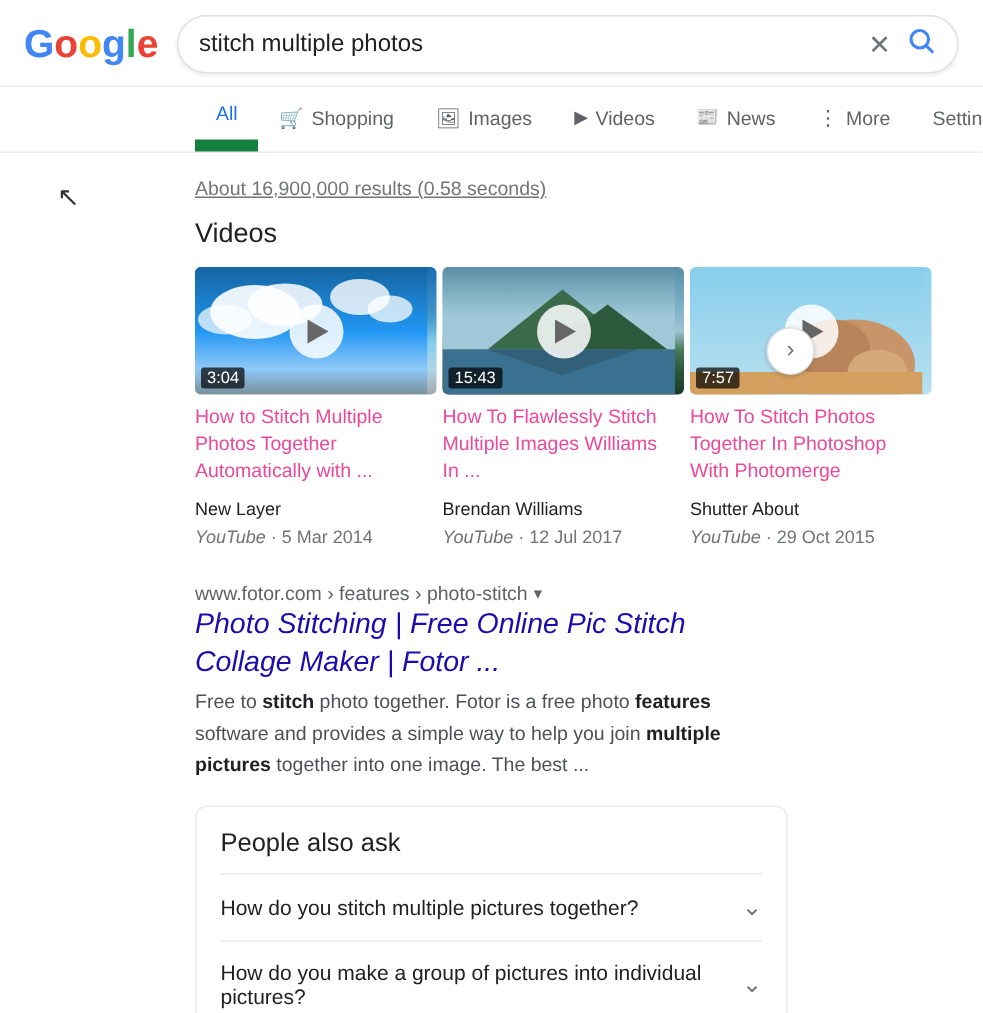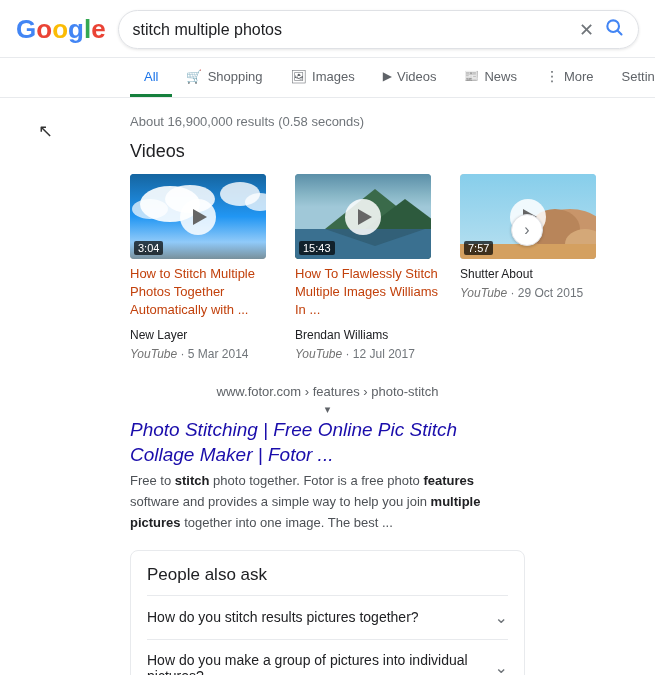--- a/index.html
+++ b/index.html
@@ -76,21 +76,21 @@
       padding: 10px 14px;
       font-size: 13px;
       color: #5f6368;
       cursor: pointer;
       border-bottom: 3px solid transparent;
       text-decoration: none;
       white-space: nowrap;
     }
     .nav-tab.active {
       color: #1a73e8;
-      border-bottom: 3px solid #15803d;
+      border-bottom: 8px solid #15803d;
     }
 
     
     .nav-right {
       margin-left: auto;
       display: flex;
       gap: 4px;
     }
     .nav-right .nav-tab {
       color: #5f6368;
@@ -98,20 +98,21 @@
     }
 
     
     .results-area {
       padding: 8px 130px 16px 130px;
     }
     .results-stats {
       font-size: 13px;
       color: #70757a;
       padding: 8px 0 12px 0;
+      text-decoration: underline;
     }
 
     
     .section-title {
       font-size: 18px;
       font-weight: normal;
       color: #202124;
       margin-bottom: 12px;
     }
     .videos-container {
@@ -119,21 +120,21 @@
       gap: 10px;
       align-items: stretch;
       position: relative;
     }
     .video-card {
       width: 155px;
       flex-shrink: 0;
       cursor: pointer;
     }
     .video-thumb {
-      width: 136px;
+      width: 161px;
       height: 85px;
       border-radius: 4px;
       position: relative;
       overflow: hidden;
     }
     
     .thumb-sky {
       background: linear-gradient(180deg, #1a6bb5 0%, #4499cc 40%, #87ceeb 60%, #b0d4e8 80%, #a8a8a8 100%);
     }
     
@@ -170,21 +171,21 @@
       bottom: 4px;
       left: 4px;
       background: rgba(0,0,0,0.7);
       color: #fff;
       font-size: 11px;
       padding: 1px 4px;
       border-radius: 2px;
     }
     .video-title {
       font-size: 13px;
-      color: #c2410c;
+      color: #ec4899;
       margin-top: 6px;
       line-height: 1.4;
       cursor: pointer;
     }
     .video-source {
       font-size: 12px;
       color: #70757a;
       margin-top: 6px;
       line-height: 1.6;
     }
@@ -213,21 +214,20 @@
     .web-result {
       margin-top: 20px;
     }
     .web-result-url {
       font-size: 13px;
       color: #5f6368;
       margin-bottom: 2px;
       display: flex;
       align-items: center;
       gap: 4px;
-      flex-direction: column;
     }
     .url-arrow {
       font-size: 11px;
       color: #5f6368;
       cursor: pointer;
     }
     .web-result-title {
       font-size: 19px;
       color: #1a0dab;
       cursor: pointer;
@@ -430,20 +430,21 @@
             <ellipse cx="95" cy="55" rx="25" ry="20" fill="#b8855a"></ellipse>
             <ellipse cx="125" cy="70" rx="20" ry="15" fill="#d4a878"></ellipse>
 
             <rect y="70" width="155" height="15" fill="#d4a060"></rect>
           </svg>
           <div class="play-btn">
             <div class="play-triangle"></div>
           </div>
           <div class="video-duration">7:57</div>
         </div>
+        <div class="video-title">How To Stitch Photos Together In Photoshop With Photomerge</div>
         <div class="video-source">
           <span class="channel">Shutter About</span><br>
           <span class="platform">YouTube</span>
           <span> · </span>
           <span class="date">29 Oct 2015</span>
         </div>
       </div>
 
       <div class="videos-next-btn">›</div>
     </div>
@@ -457,21 +458,21 @@
     <div class="web-result-title">Photo Stitching | Free Online Pic Stitch Collage Maker | Fotor ...</div>
     <div class="web-result-desc">
       Free to <em>stitch</em> photo together. Fotor is a free photo <em>features</em> software and provides a simple way to help you join <em>multiple pictures</em> together into one image. The best ...
     </div>
   </div>
 
   <div class="paa-box">
     <div class="paa-title">People also ask</div>
 
     <div class="paa-item">
-      <span class="paa-question">How do you stitch results pictures together?</span>
+      <span class="paa-question">How do you stitch multiple pictures together?</span>
       <span class="paa-chevron">⌄</span>
     </div>
     <div class="paa-item">
       <span class="paa-question">How do you make a group of pictures into individual pictures?</span>
       <span class="paa-chevron">⌄</span>
     </div>
 
   </div>
 
 </div>

